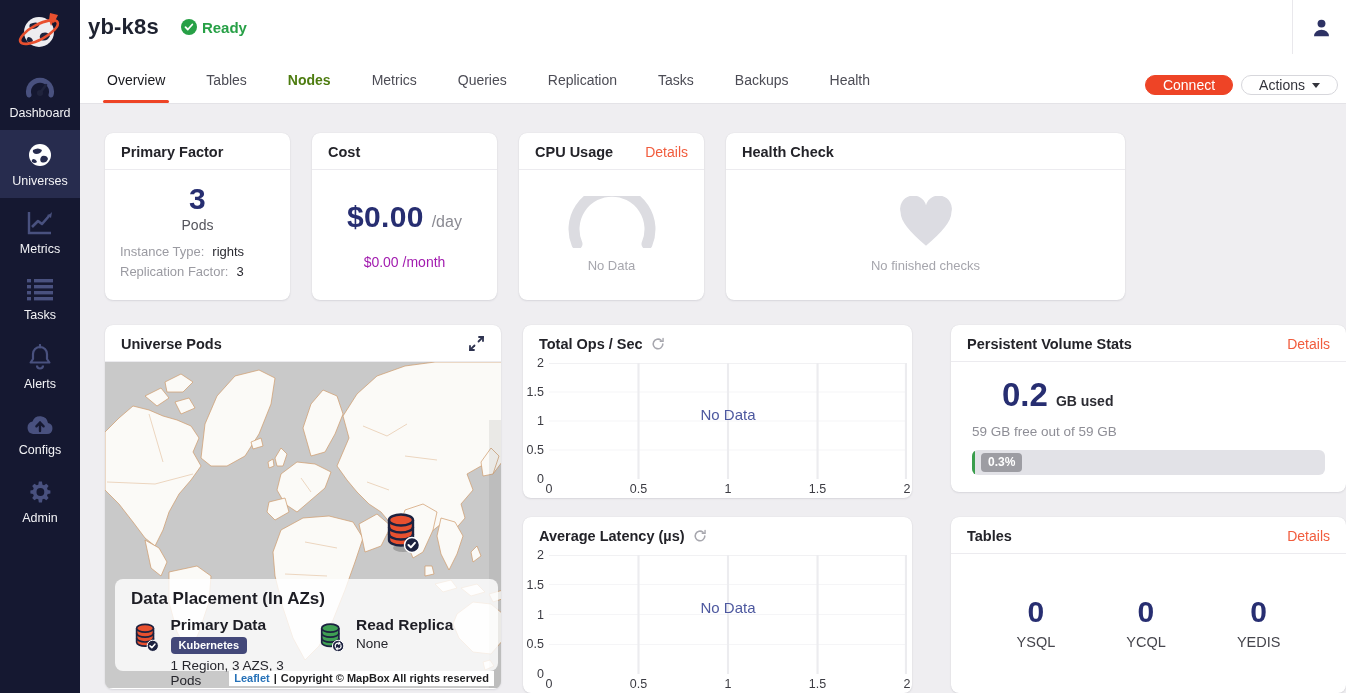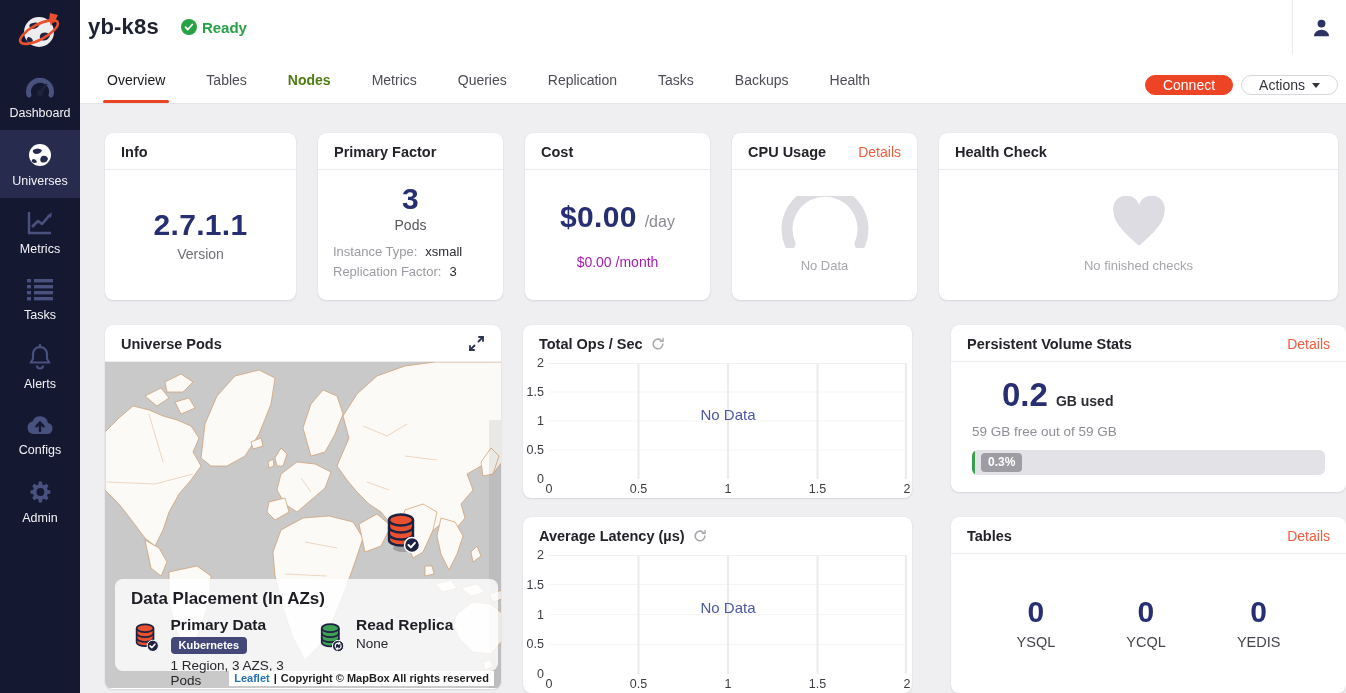--- a/index.html
+++ b/index.html
@@ -227,41 +227,32 @@
       <button class="btn btn-actions">
         <span>Actions</span>
         <span class="caret-down"></span>
       </button>
     </div>
   </div>
 
   <div class="content">
 
     <div class="row1">
-      <div class="card c-info">
-        <div class="card-header">
-            <span class="card-title">Info</span>
-          </div>
-        <div class="center-body">
-          <span class="big-number">2.7.1.1</span>
-          <span class="muted-label">Version</span>
-        </div>
-      </div>
 
       <div class="card c-primary">
         <div class="card-header">
             <span class="card-title">Primary Factor</span>
           </div>
         <div class="pc-body">
           <span class="big-number">3</span>
           <span class="muted-label" style="color:#55555c; margin-top:1px;">Pods</span>
           <div class="pc-rows">
             <div class="pc-row">
               <span class="pc-key">Instance Type:</span>
-              <span class="pc-val">xsmall</span>
+              <span class="pc-val">rights</span>
             </div>
             <div class="pc-row">
               <span class="pc-key">Replication Factor:</span>
               <span class="pc-val">3</span>
             </div>
           </div>
         </div>
       </div>
 
       <div class="card c-cost">

